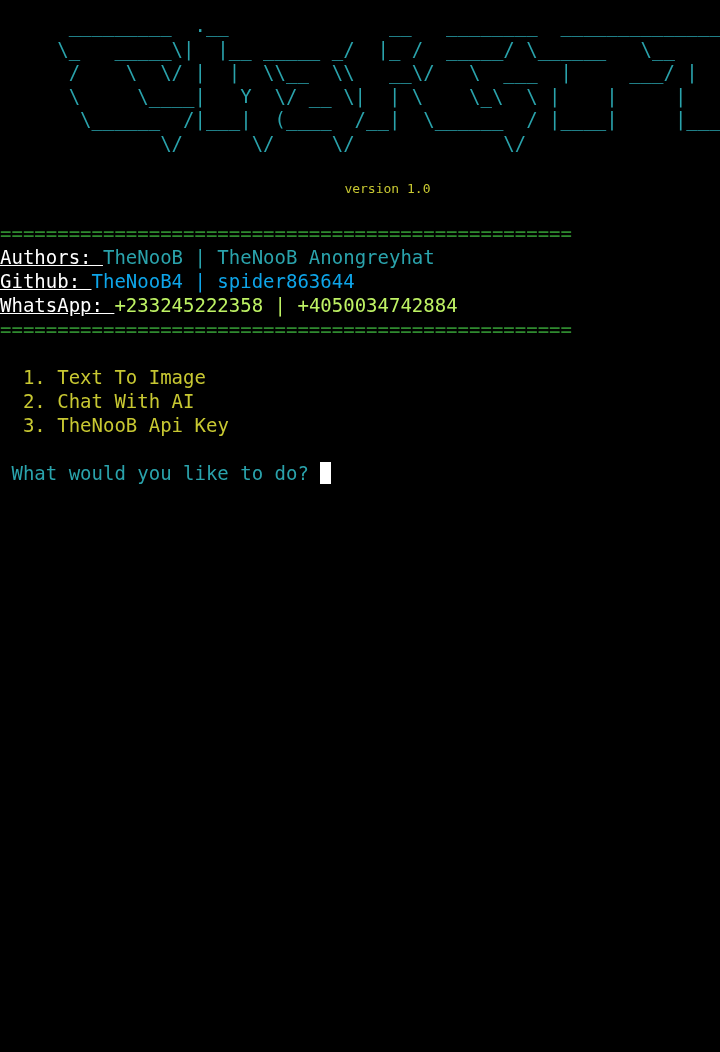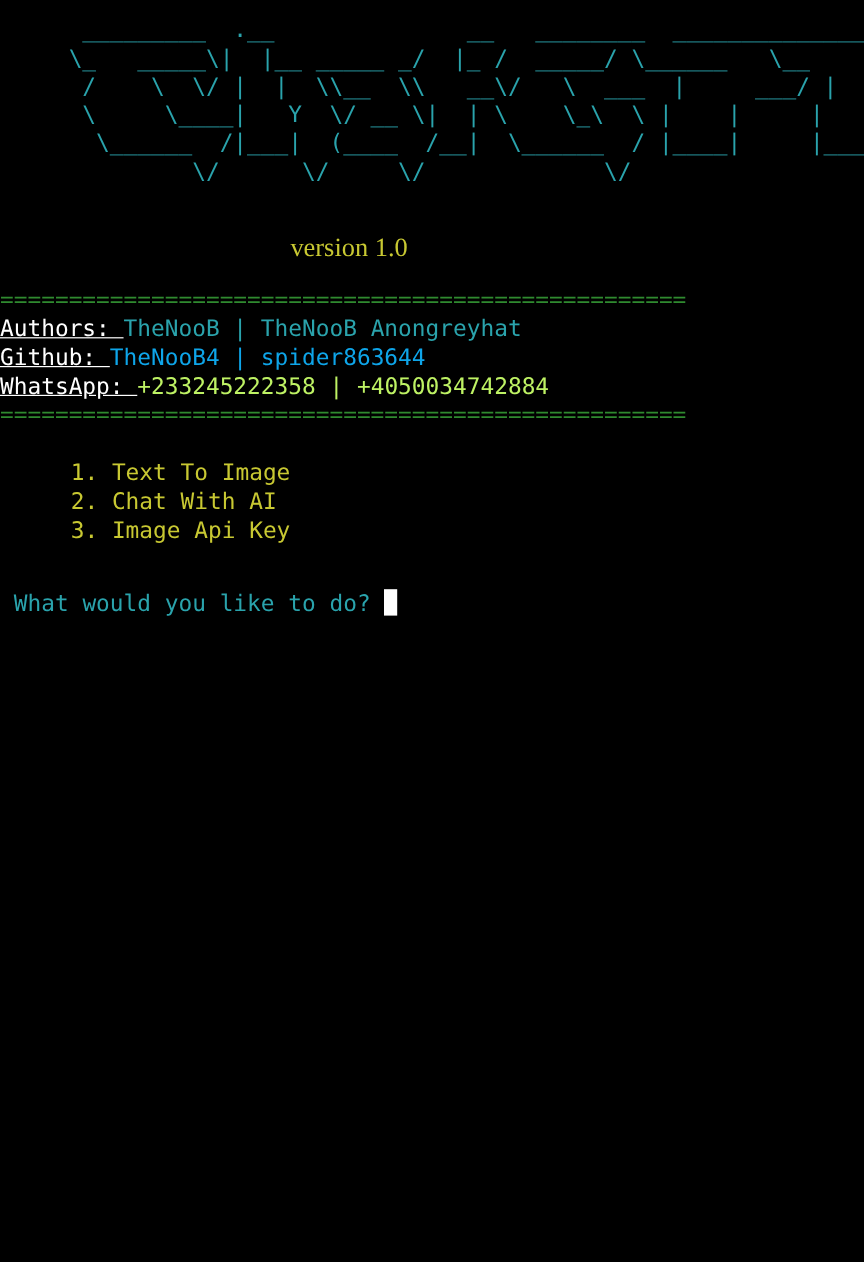--- a/index.html
+++ b/index.html
@@ -36,25 +36,24 @@
     letter-spacing: 0px;
     margin: 0;
     padding: 14px 0 0 0;
     display: block;
   }
 
   
   .version-row {
     white-space: pre;
     color: #c8c832;
-    font-size: 22px;
+    font-size: 13px;
     line-height: 24px;
-    margin-top: 39px;
+    margin-top: 22px;
     padding-left: 0;
-    font-family: Liberation Serif, serif;
   }
 
   
   .sep {
     color: #2f8a2f;
     white-space: pre;
     font-size: 19px;
     line-height: 24px;
     letter-spacing: 0px;
     overflow: hidden;
@@ -78,26 +77,25 @@
   .c-teal    { color: #2aa3ac; }
 
   
   .menu {
     margin-top: 24px;
   }
   .menu-item {
     white-space: pre;
     font-size: 19px;
     line-height: 24px;
-    padding-left: 36px;
   }
 
   
   .prompt-row {
-    margin-top: 37px;
+    margin-top: 24px;
     white-space: pre;
     font-size: 19px;
     line-height: 24px;
     color: #2aa3ac;
     display: block;
   }
   .cursor {
     display: inline-block;
     width: 11px;
     height: 22px;
@@ -127,19 +125,19 @@
 
   <div class="info-line"><span class="c-white">WhatsApp: </span><span class="c-magenta">+233245222358</span><span class="c-magenta"> | </span><span class="c-magenta">+4050034742884</span></div>
 
   <div class="sep sep-bottom">==================================================</div>
 
   <div class="menu">
     <div class="menu-item"><span>  </span><span class="c-yellow">1.</span><span> </span><span class="c-yellow">Text To Image</span></div>
 
     <div class="menu-item"><span>  </span><span class="c-yellow">2.</span><span> </span><span class="c-yellow">Chat With AI</span></div>
 
-    <div class="menu-item"><span>  </span><span class="c-yellow">3.</span><span> </span><span class="c-yellow">Image Api Key</span></div>
+    <div class="menu-item"><span>  </span><span class="c-yellow">3.</span><span> </span><span class="c-yellow">TheNooB Api Key</span></div>
 
   </div>
 
   <div class="prompt-row"><span> </span><span class="c-teal">What would you like to do? </span><span></span><span class="cursor"></span></div>
 
 </div>
 
 </body></html>

